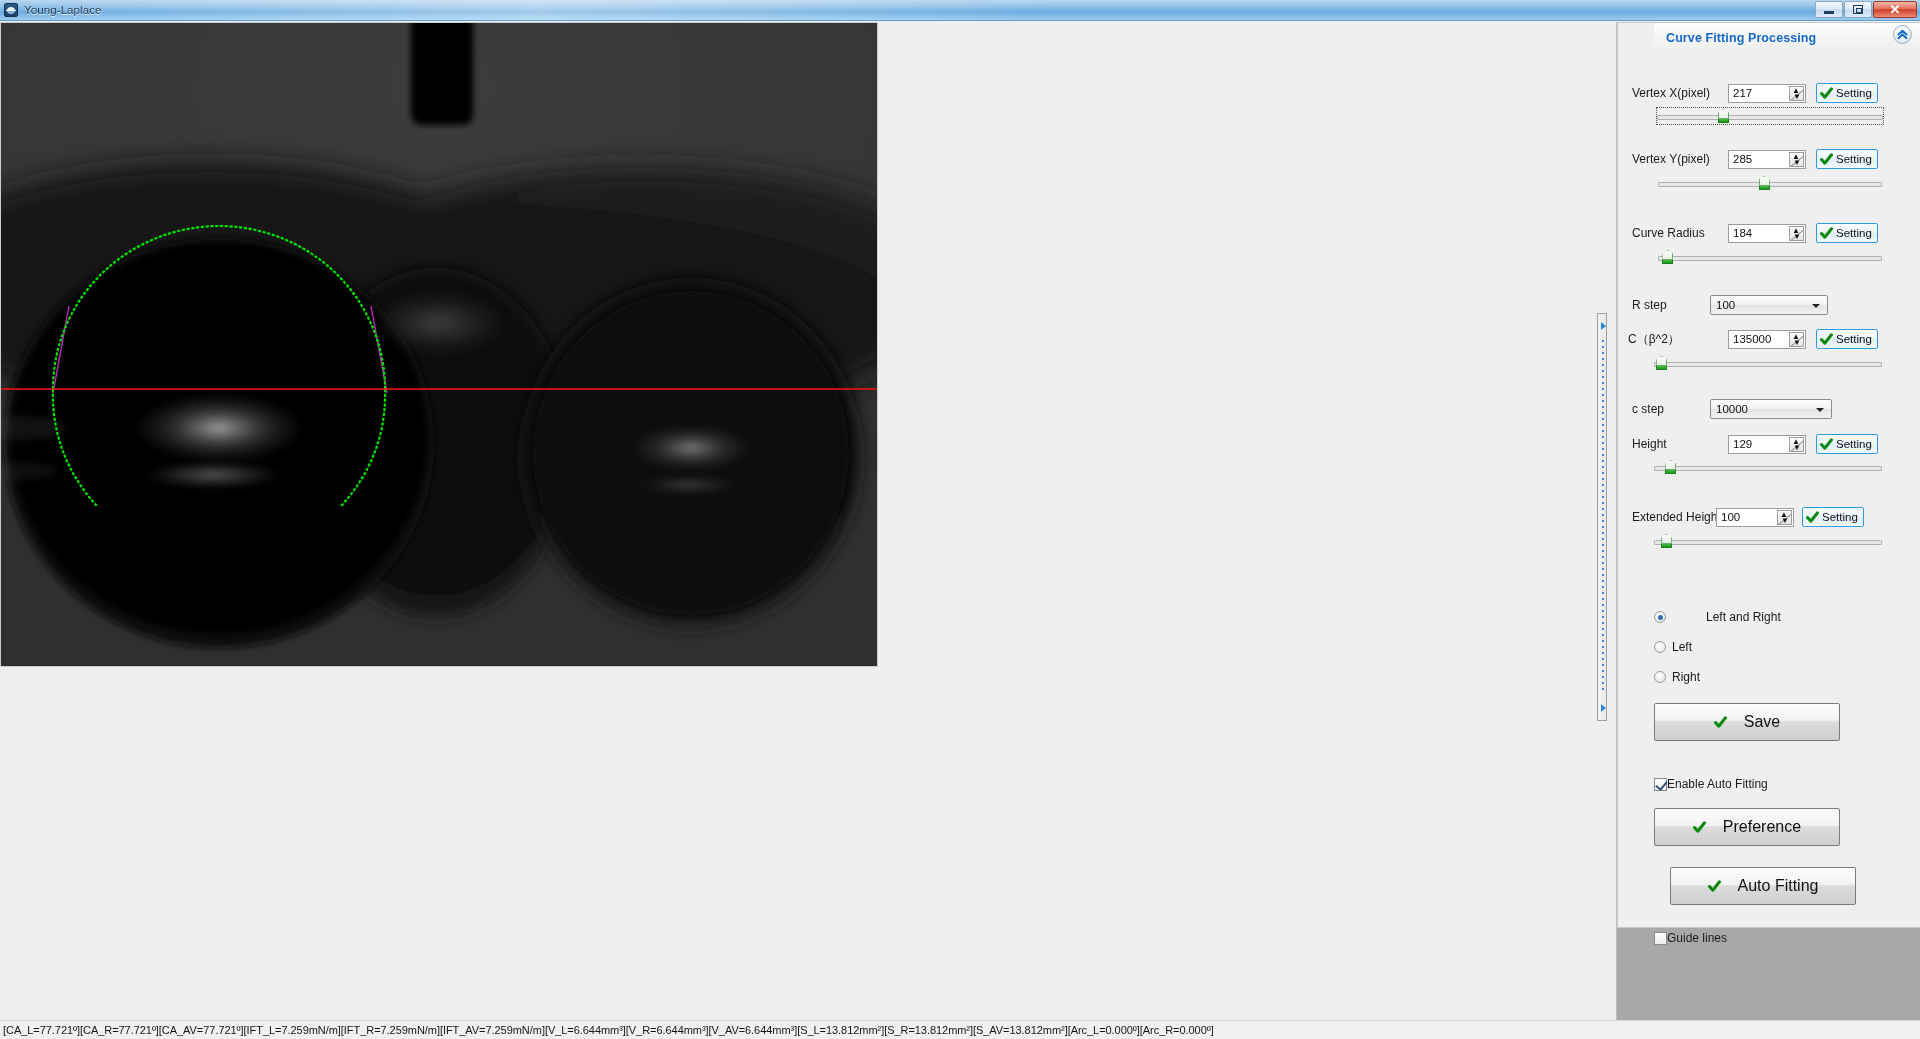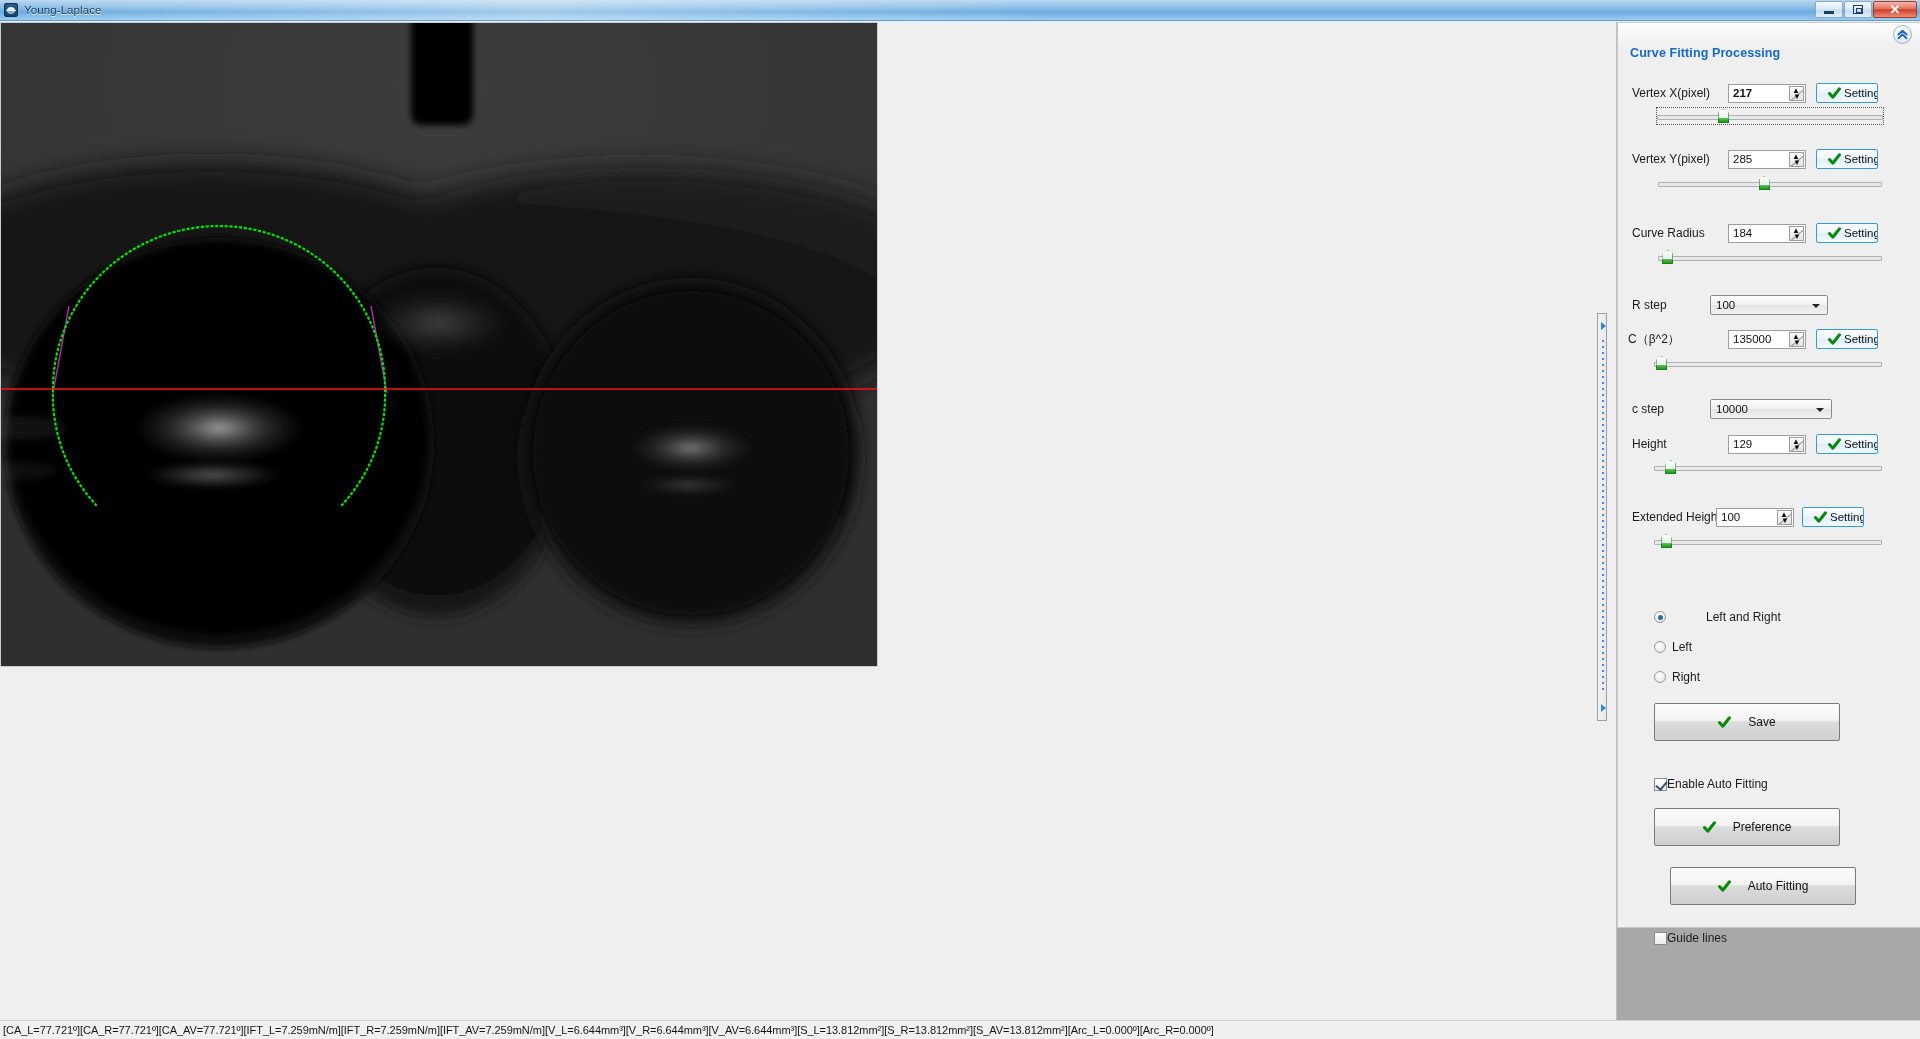--- a/index.html
+++ b/index.html
@@ -108,22 +108,23 @@
     background: #a8a8a8;
     border-left: 1px solid #bfbfbf;
   }
   #cfp-panel {
     position: absolute; left: 0; top: 0;
     width: 304px; height: 906px;
     background: #efefef;
     border: 1px solid #c9c9c9;
   }
   #cfp-header {
-    position: relative; height: 26px; padding: 20px 0 0 12px;
+    position: relative; height: 26px; padding: 5px 0 0 12px;
     background: linear-gradient(to bottom,#fdfdfd,#efefef);
+    margin-left: 36px;
   }
   #cfp-title {
     font-size: 12.5px; font-weight: bold; color: #1569c7; letter-spacing: .1px;
   }
   #cfp-collapse {
     position:absolute; right: 8px; top: 2px;
     width: 19px; height: 19px; border-radius: 50%;
     background: radial-gradient(circle at 35% 30%, #ffffff, #e2eaf1 70%, #c9d6e2 100%);
     border: 1px solid #9cb3c6;
     display:flex; align-items:center; justify-content:center;
@@ -157,21 +158,21 @@
   }
   .spin .up, .spin .dn { position:absolute; font-size:8px; line-height:7px; color:#111; }
   .spin .up { left: 2px; top: 0px; }
   .spin .dn { right: 2px; bottom: 0px; }
 
   .setting-btn {
     height: 20px; width: 62px;
     border: 1px solid #2f9be0; border-radius: 2px;
     background: linear-gradient(to bottom,#fbfdff 0%,#eef6fd 47%,#dfeefa 53%,#f4fbff 100%);
     display:flex; align-items:center; justify-content:flex-start;
-    font-size: 11.5px; color:#111; gap: 3px; padding-left: 11px;
+    font-size: 11.5px; color:#111; gap: 3px; padding-left: 3px;
     overflow: hidden;
   }
   .check-mark {
     display:inline-block; width:13px; height:13px; position:relative; flex:none;
   }
   .check-mark svg { position:absolute; left:0; top:0; }
 
   .slider {
     position: absolute; height: 18px;
   }
@@ -217,21 +218,21 @@
     content:""; position:absolute; left:2.5px; top:2.5px; width:5px;height:5px;border-radius:50%;
     background:#2b6ea8;
   }
   .radio-label { font-size: 12px; color:#1b1b1b; }
 
   .big-btn {
     position:absolute; left: 36px; width: 186px; height: 38px;
     border: 1px solid #7a7a7a; border-radius: 2px;
     background: linear-gradient(to bottom,#fcfcfc 0%,#f3f3f3 45%,#dcdcdc 50%,#cfcfcf 100%);
     display:flex; align-items:center; justify-content:center; gap:17px;
-    font-size: 12px; color:#111;
+    font-size: 16px; color:#111;
   }
 
   .chk-row { position:absolute; left: 36px; display:flex; align-items:center; }
   .chkbox {
     width: 13px; height: 13px; border:1px solid #8c8c8c;
     background: linear-gradient(to bottom,#fdfdfd,#ededed);
     position:relative; flex:none;
   }
   .chkbox.on::after{
     content:""; position:absolute; left:3px; top:0px; width:5px;height:9px;
@@ -384,21 +385,21 @@
         <div id="cfp-collapse">
           <svg width="13" height="13" viewBox="0 0 13 13">
             <path d="M2.5 6.5 L6.5 2.8 L10.5 6.5" fill="none" stroke="#1569c7" stroke-width="1.9" stroke-linecap="round" stroke-linejoin="round"></path>
             <path d="M2.5 10.2 L6.5 6.5 L10.5 10.2" fill="none" stroke="#1569c7" stroke-width="1.9" stroke-linecap="round" stroke-linejoin="round"></path>
           </svg>
         </div>
       </div>
 
       <div class="row" style="top:58px;">
         <span class="lbl" style="margin-left:14px; width:96px;">Vertex X(pixel)</span>
-        <div class="numbox" style="width:78px;font-weight:bold;">
+        <div class="numbox" style="width:78px;">
           <span>217</span>
           <span class="spin">
               <span class="up">▲</span>
               <span class="dn">▼</span>
             </span>
         </div>
         <div class="setting-btn" style="margin-left:10px;">
           <span class="check-mark">
               <svg width="13" height="13" viewBox="0 0 13 13">
                 <path d="M1.5 6.5 L4.8 10.2 L11.5 1.8" fill="none" stroke="#0a8a0a" stroke-width="3" stroke-linecap="round" stroke-linejoin="round"></path>

